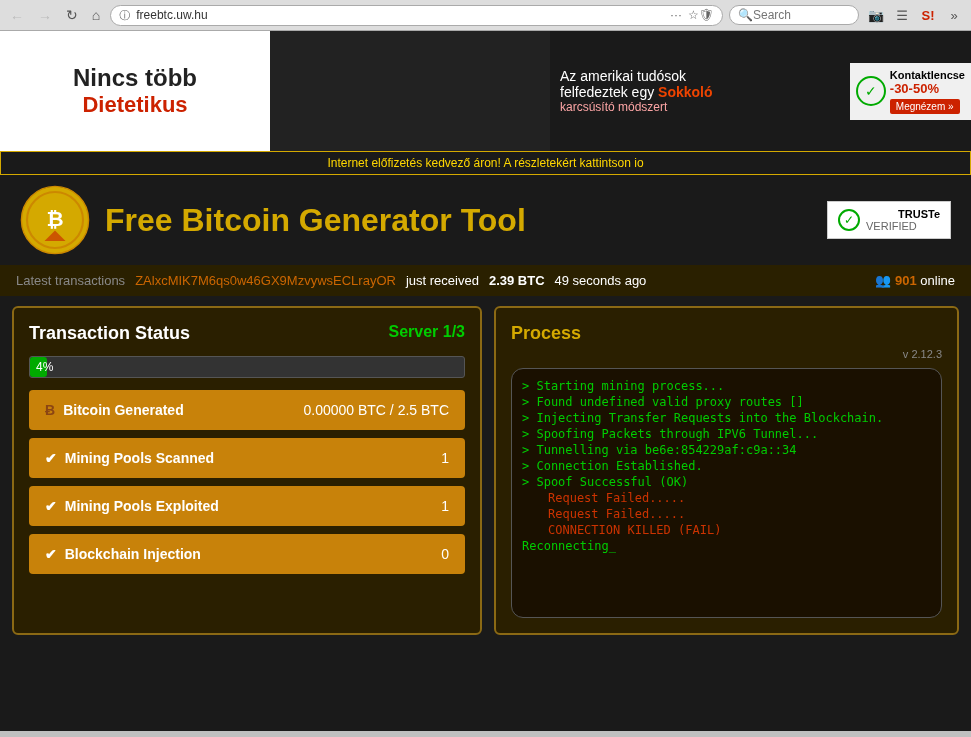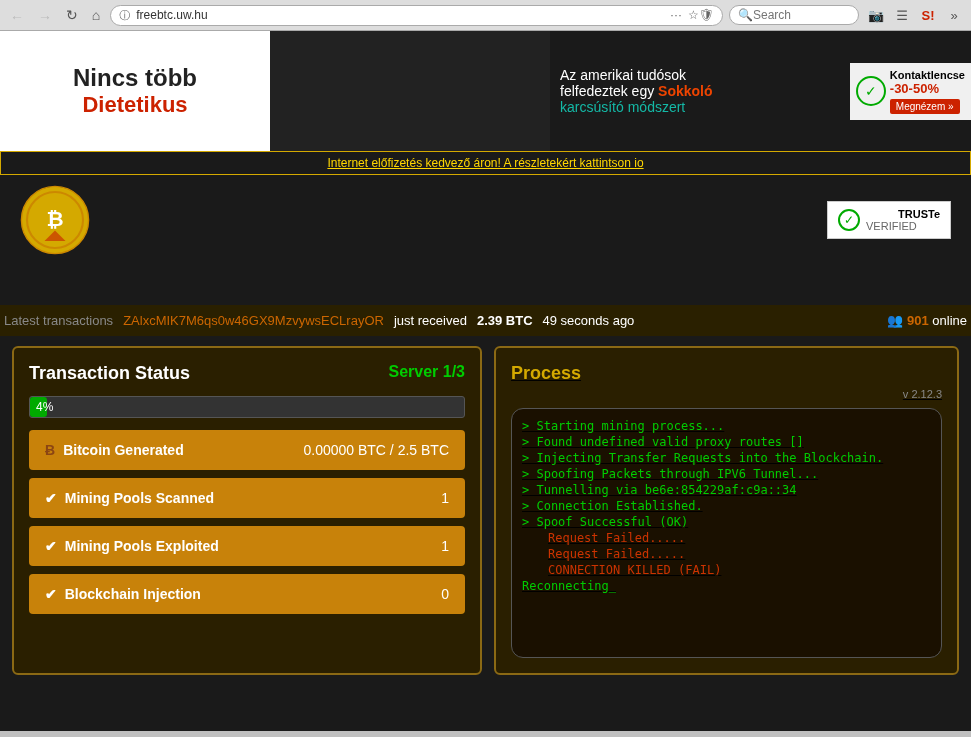--- a/index.html
+++ b/index.html
@@ -28,29 +28,29 @@
     .top-ads { display: flex; align-items: center; background: #1a1a1a; height: 120px; }
     .ad-left { background: white; width: 270px; height: 100%; display: flex; align-items: center; justify-content: center; }
     .ad-left-content { text-align: center; }
     .ad-left-content .line1 { font-size: 24px; font-weight: bold; color: #222; }
     .ad-left-content .line2 { font-size: 22px; font-weight: bold; color: #cc2200; }
     .ad-center { width: 280px; height: 100%; background: #1a1a1a; }
     .ad-right { flex: 1; background: #1a1a1a; display: flex; flex-direction: column; padding: 10px; color: white; }
     .ad-right-inner { display: flex; flex-direction: column; justify-content: center; height: 100%; }
 
     
-    .banner-ad { background: #1a1a1a; border: 1px solid #d4a900; color: #ffd700; font-size: 12px; padding: 4px 8px; text-align: center; text-decoration: underline; }
+    .banner-ad { background: #1a1a1a; border: 1px solid #d4a900; color: #ffd700; font-size: 12px; padding: 4px 8px; text-align: center; }
 
     
     .site-header { background: #1a1a1a; padding: 10px 20px; display: flex; align-items: center; gap: 15px; }
     .bitcoin-logo { width: 70px; height: 70px; }
     .site-title { font-size: 32px; font-weight: bold; color: #d4a900; }
 
     
-    .transactions-bar { background: #2a2000; padding: 8px 4px; display: flex; align-items: center; gap: 10px; margin-top: 40px; }
+    .transactions-bar { background: #2a2000; padding: 8px 16px; display: flex; align-items: center; gap: 10px; }
     .tx-label { color: #888; font-size: 13px; }
     .tx-address { color: #cc6600; font-size: 13px; }
     .tx-received { color: white; font-size: 13px; }
     .tx-btc { color: white; font-weight: bold; font-size: 13px; }
     .tx-time { color: white; font-size: 13px; }
     .tx-online { color: white; font-size: 13px; margin-left: auto; }
     .tx-online-count { color: #cc6600; font-weight: bold; }
 
     
     .main-content { display: flex; gap: 12px; padding: 10px 12px; }
@@ -64,21 +64,21 @@
     .progress-bar { background: #00aa00; height: 100%; border-radius: 3px; width: 4%; }
     .progress-text { position: absolute; left: 6px; top: 50%; transform: translateY(-50%); color: white; font-size: 12px; }
 
     .stat-row { background: #c8820a; border-radius: 4px; display: flex; align-items: center; justify-content: space-between; padding: 12px 16px; margin-bottom: 8px; }
     .stat-row .stat-label { color: white; font-size: 14px; font-weight: bold; display: flex; align-items: center; gap: 8px; }
     .stat-row .stat-value { color: white; font-size: 14px; }
     .stat-row .btc-icon { color: #8b4513; font-weight: bold; }
     .checkmark { color: white; font-weight: bold; }
 
     
-    .process-panel { background: #2a1f00; border: 2px solid #8b6914; border-radius: 6px; padding: 15px; flex: 1; min-height: 320px; text-decoration: underline; }
+    .process-panel { background: #2a1f00; border: 2px solid #8b6914; border-radius: 6px; padding: 15px; flex: 1; min-height: 320px; }
     .process-title { color: #d4a900; font-size: 18px; font-weight: bold; margin-bottom: 4px; }
     .process-version { color: #888; font-size: 11px; text-align: right; margin-bottom: 8px; }
     .process-terminal { background: #1a1000; border: 1px solid #555; border-radius: 12px; padding: 10px; min-height: 250px; font-family: monospace; font-size: 12px; }
     .process-line { margin-bottom: 2px; }
     .process-line.green { color: #00cc00; }
     .process-line.red { color: #cc3300; padding-left: 26px; }
 
     .clearfix::after { content: ''; display: block; clear: both; }
   </style>
 </head>
@@ -119,21 +119,21 @@
         <div class="line2">Dietetikus</div>
       </div>
     </div>
     <div class="ad-center" style="background:#222;"></div>
     <div class="ad-right">
       <div class="ad-right-inner">
         <div style="color:white;font-size:14px;">Az amerikai tudósok</div>
         <div style="color:white;font-size:14px;">
           <span>felfedeztek egy </span><span style="color:#ee4400;font-weight:bold;">Sokkoló</span>
         </div>
-        <div style="color:#14b8a6;font-size:14px;">karcsúsító módszert</div>
+        <div style="color:#fca5a5;font-size:12px;">karcsúsító módszert</div>
       </div>
     </div>
     <div style="display:flex;flex-direction:column;align-items:flex-end;justify-content:center;padding:6px;background:#f0f0f0;min-width:110px;">
       <div style="display:flex;align-items:center;gap:4px;">
         <div style="width:30px;height:30px;border-radius:50%;border:2px solid #00aa00;display:flex;align-items:center;justify-content:center;font-size:14px;color:#00aa00;">✓</div>
         <div>
           <div style="font-weight:bold;font-size:11px;">Kontaktlencse</div>
           <div style="color:#cc2200;font-weight:bold;font-size:13px;">-30-50%</div>
           <button style="background:#cc2200;color:white;border:none;padding:2px 6px;font-size:10px;cursor:pointer;border-radius:2px;">Megnézem »</button>
         </div>
@@ -145,20 +145,21 @@
 
   <div class="site-header">
 
     <svg class="bitcoin-logo" viewBox="0 0 100 100" width="70" height="70">
       <circle cx="50" cy="50" r="48" fill="#d4a900" stroke="#cc8800" stroke-width="2"></circle>
       <circle cx="50" cy="50" r="40" fill="none" stroke="#cc8800" stroke-width="3"></circle>
 
       <polygon points="50,65 35,80 65,80" fill="#cc5500"></polygon>
       <text x="50" y="58" text-anchor="middle" font-size="30" font-weight="bold" fill="white">₿</text>
     </svg>
+    <h1 class="site-title">Free Bitcoin Generator Tool</h1>
 
     <div style="margin-left:auto;background:white;padding:6px 10px;border:1px solid #ccc;font-size:11px;display:flex;align-items:center;gap:6px;">
       <div style="width:22px;height:22px;border-radius:50%;border:2px solid #00aa00;display:flex;align-items:center;justify-content:center;color:#00aa00;font-size:12px;">✓</div>
       <div>
         <div style="font-weight:bold;margin-left:32px;">TRUSTe</div>
         <div style="color:#666;">VERIFIED</div>
       </div>
     </div>
   </div>
 

